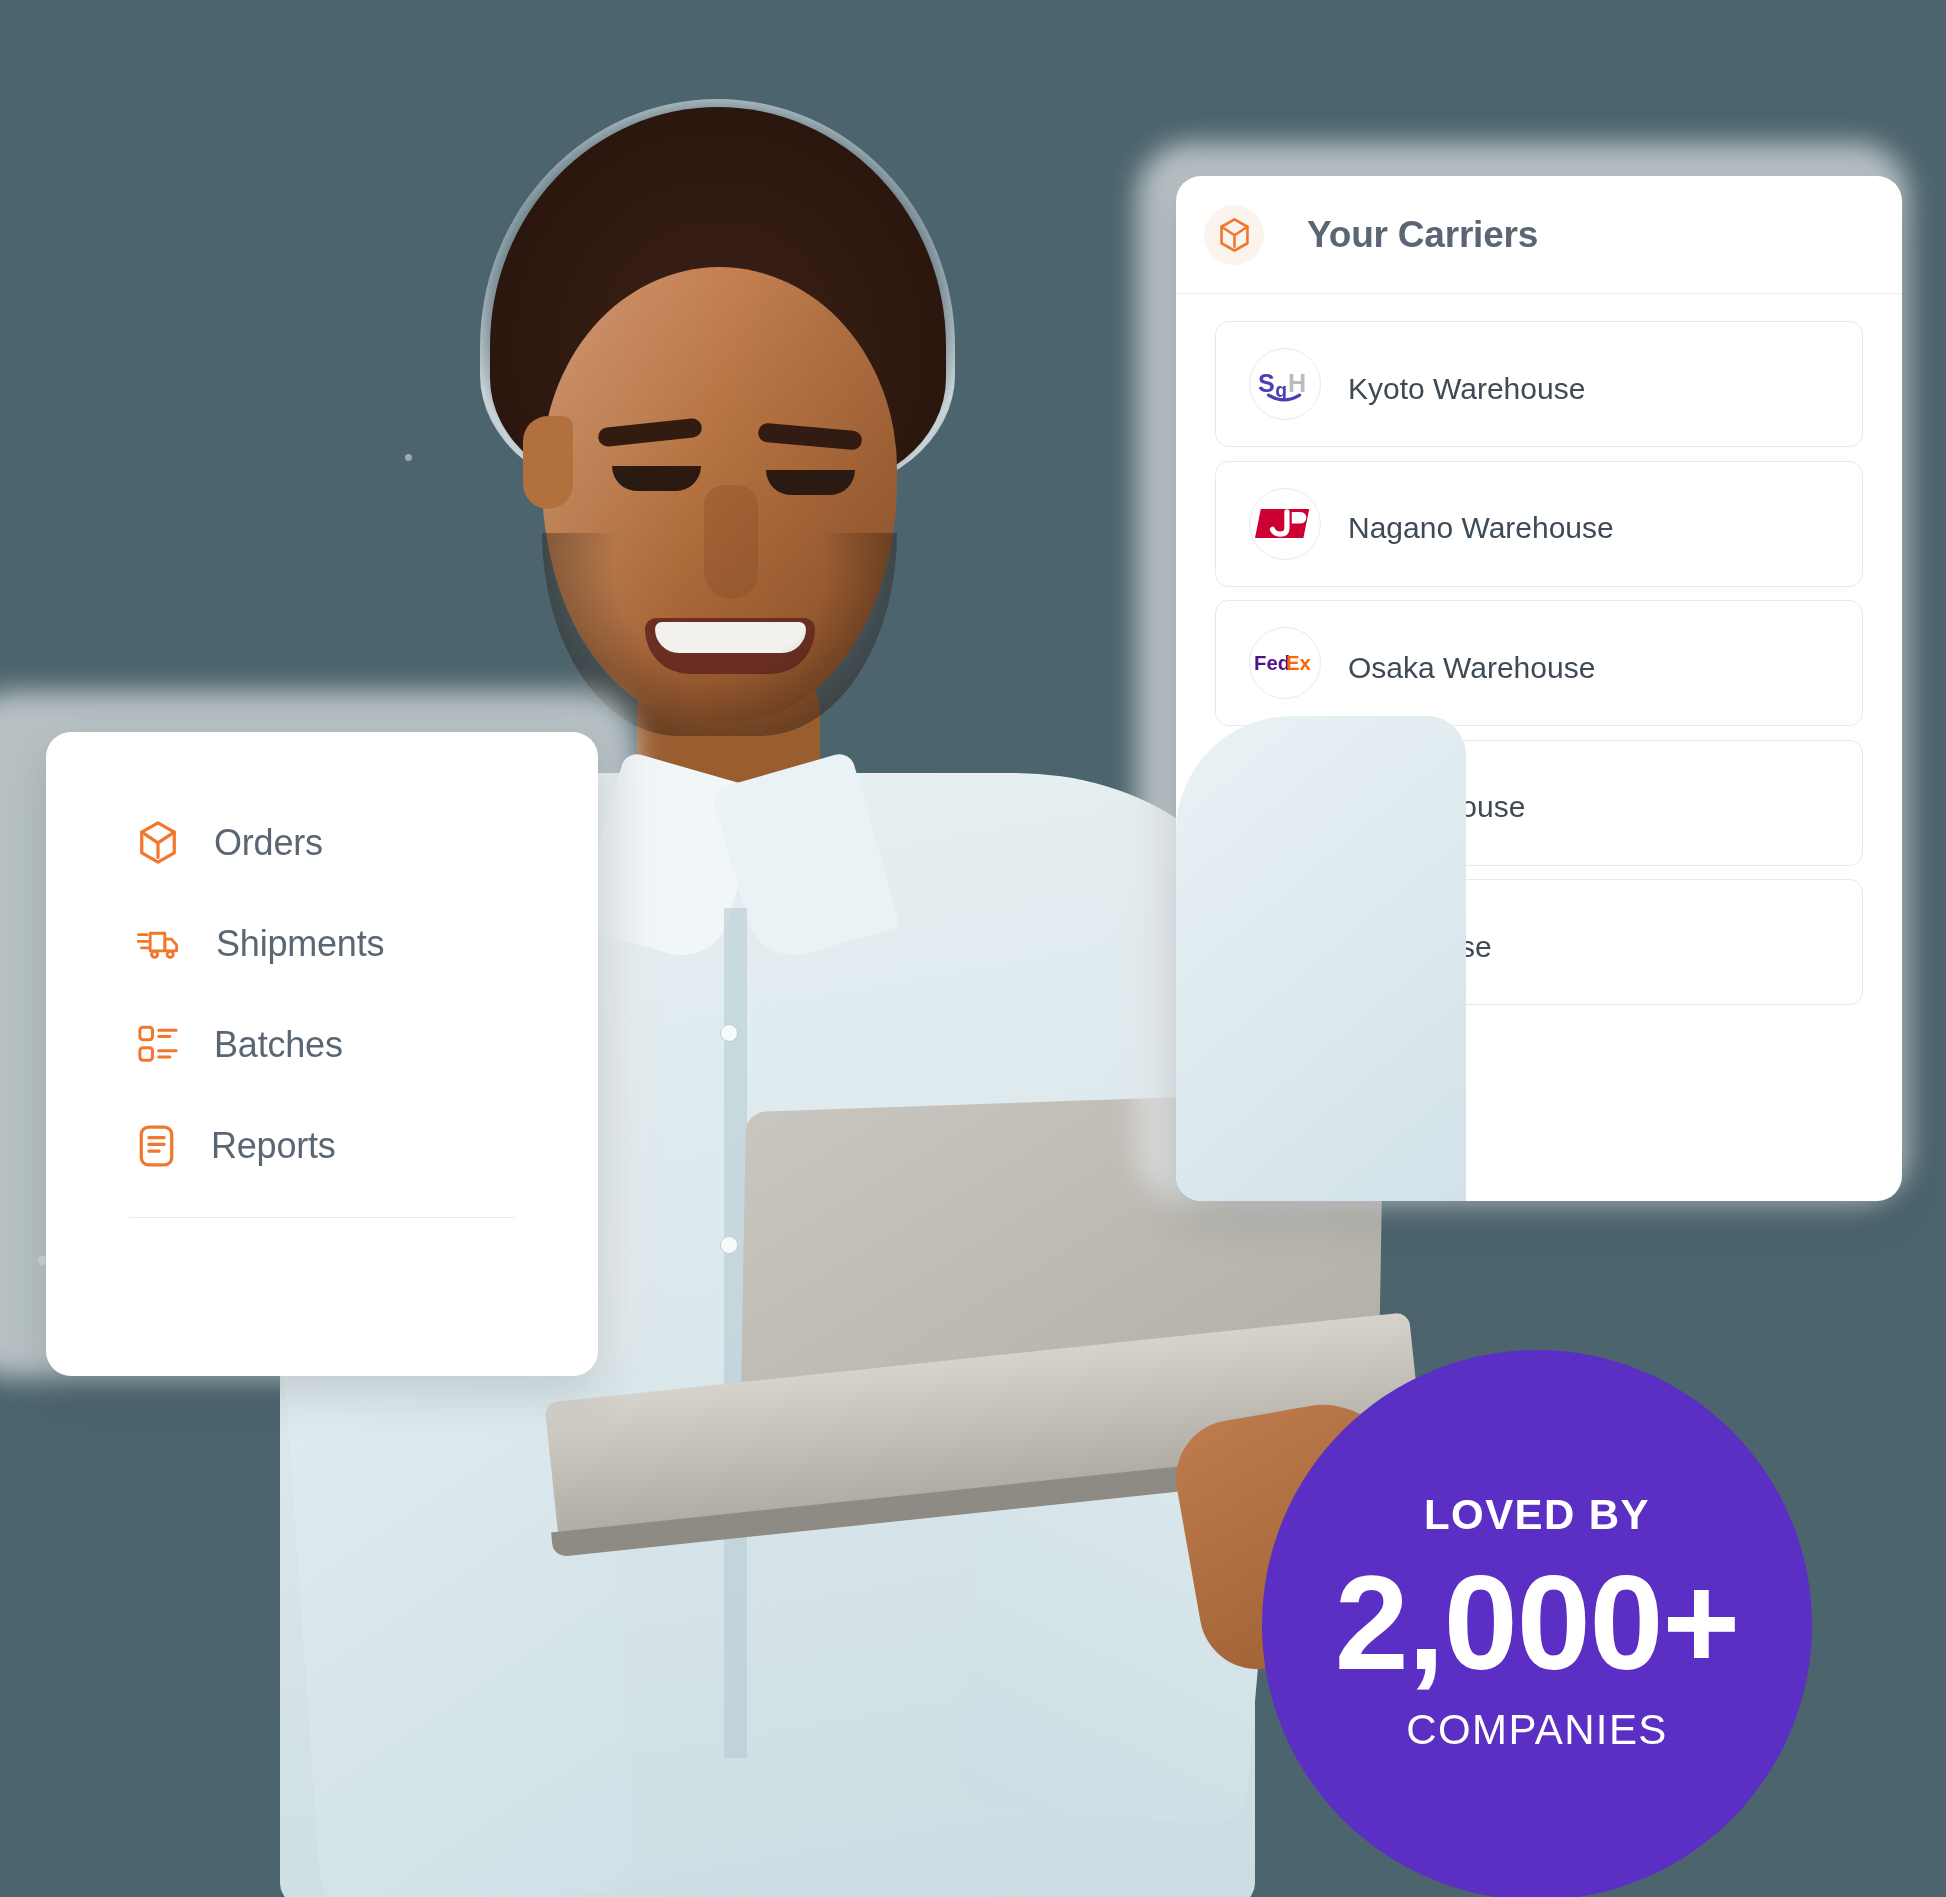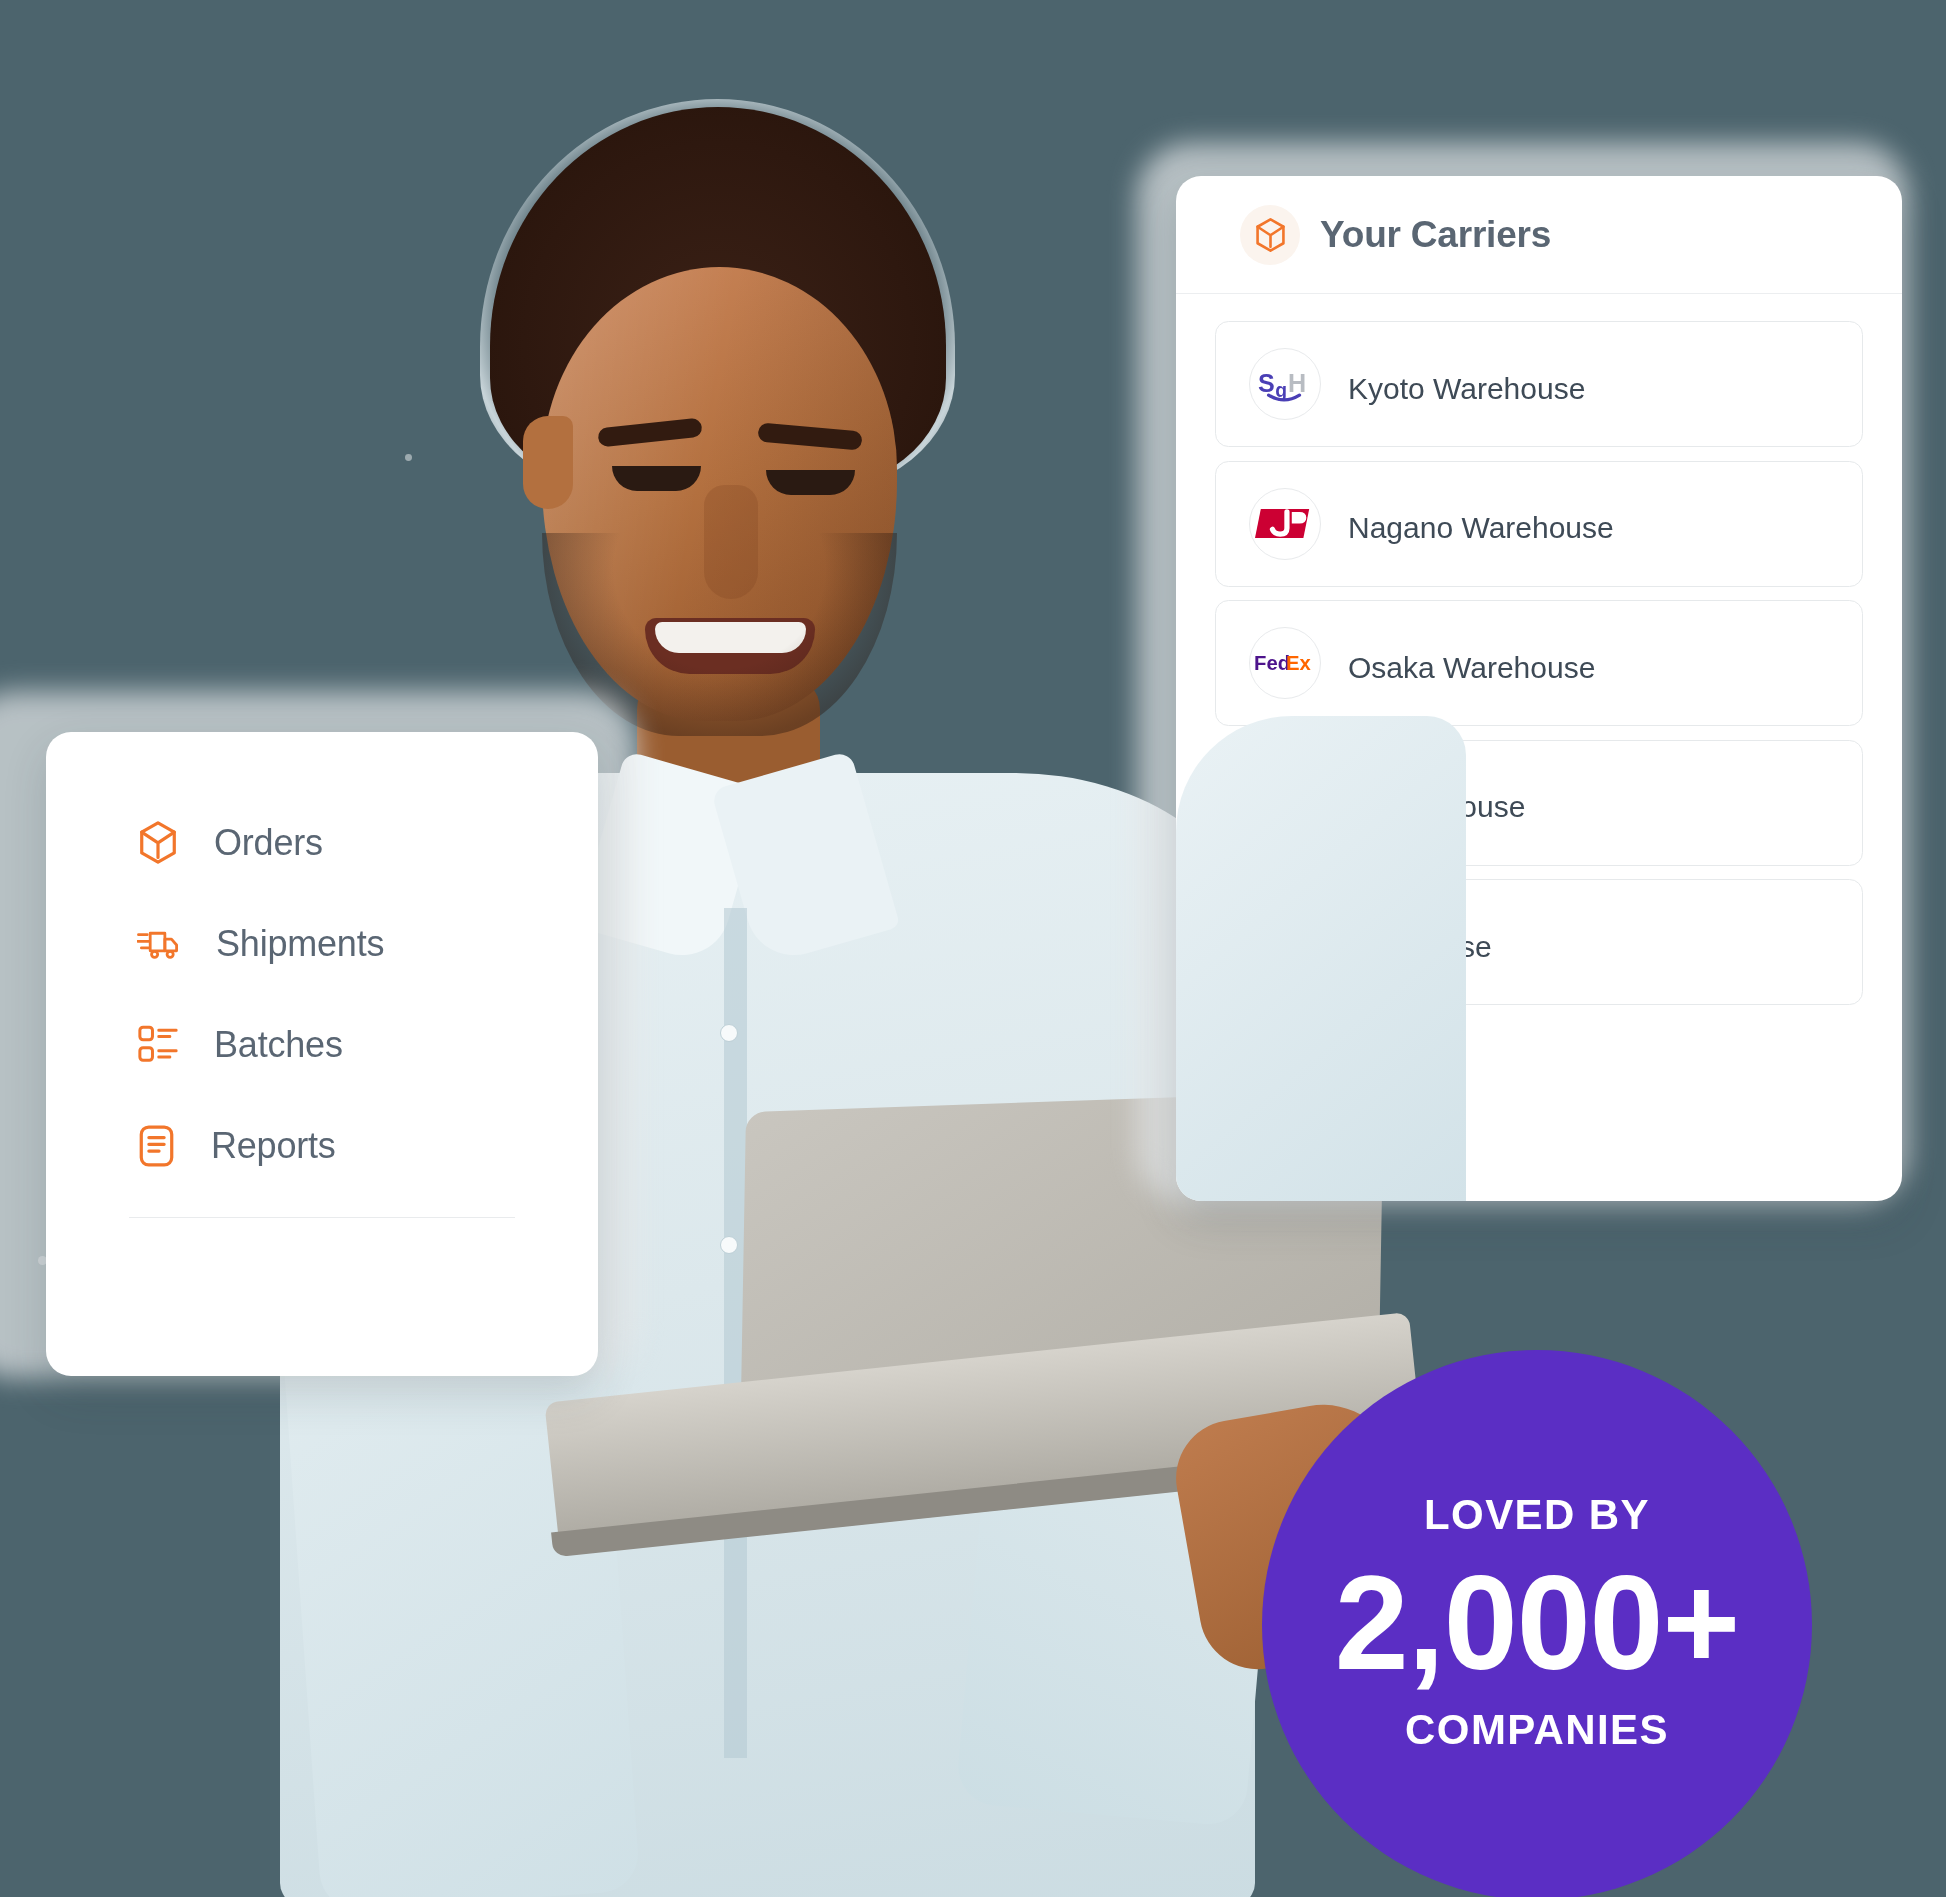--- a/index.html
+++ b/index.html
@@ -19,22 +19,22 @@
   }
 
   
   #carriers-plate{left:1137px;top:143px;width:772px;height:1062px;}
   #carriers-card{
     position:absolute;left:1176px;top:176px;width:726px;height:1025px;
     background:#ffffff;border-radius:25px;overflow:hidden;
     box-shadow:0 17.4px 44px rgba(40,55,65,0.18);
   }
   #carriers-header{
-    display:flex;align-items:center;gap:20px;
-    height:118px;padding:0 64px;box-sizing:border-box;
+    display:flex;align-items:center;gap:43px;
+    height:118px;padding:0 28px;box-sizing:border-box;
     border-bottom:1px solid #ECEEF0;
   }
   .hdr-icon-wrap{
     width:60px;height:60px;border-radius:50%;
     background:#FBF4EE;display:flex;align-items:center;justify-content:center;flex:0 0 auto;
   }
   #carriers-title{
     font-size:37px;font-weight:bold;color:#5A6673;letter-spacing:-0.2px;white-space:nowrap;
   }
   #carriers-list{padding:27px 39px 0 39px;box-sizing:border-box;}
@@ -69,21 +69,21 @@
 
   
   #loved-badge{
     position:absolute;left:1262px;top:1350px;width:550px;height:550px;
     border-radius:50%;background:#5B2EC4;
     display:flex;flex-direction:column;align-items:center;justify-content:center;
     color:#fff;text-align:center;box-sizing:border-box;padding-bottom:5.8px;
   }
   #badge-top{font-size:42px;font-weight:bold;letter-spacing:1.4px;}
   #badge-number{font-size:133px;font-weight:bold;line-height:1.08;margin:13.5px 0 9.7px;letter-spacing:-1px;}
-  #badge-bottom{font-size:42px;font-weight:bold;letter-spacing:1.4px;}
+  #badge-bottom{font-size:42px;font-weight:normal;letter-spacing:1.4px;}
 
   
   #person{position:absolute;left:183px;top:97px;width:1159px;height:1801px;pointer-events:none;}
   .pz{position:absolute;}
 
   
   #hair{left:307px;top:9.7px;width:456px;height:386px;
     background:radial-gradient(ellipse at 50% 62%, #3B2116 0%, #2E180F 60%, #241209 100%);
     border-radius:230px 230px 145px 145px/241px 241px 116px 116px;}
   #hair-rim{left:297px;top:1.9px;width:475px;height:396px;border-radius:239px 239px 150px 150px/249px 249px 121px 121px;

